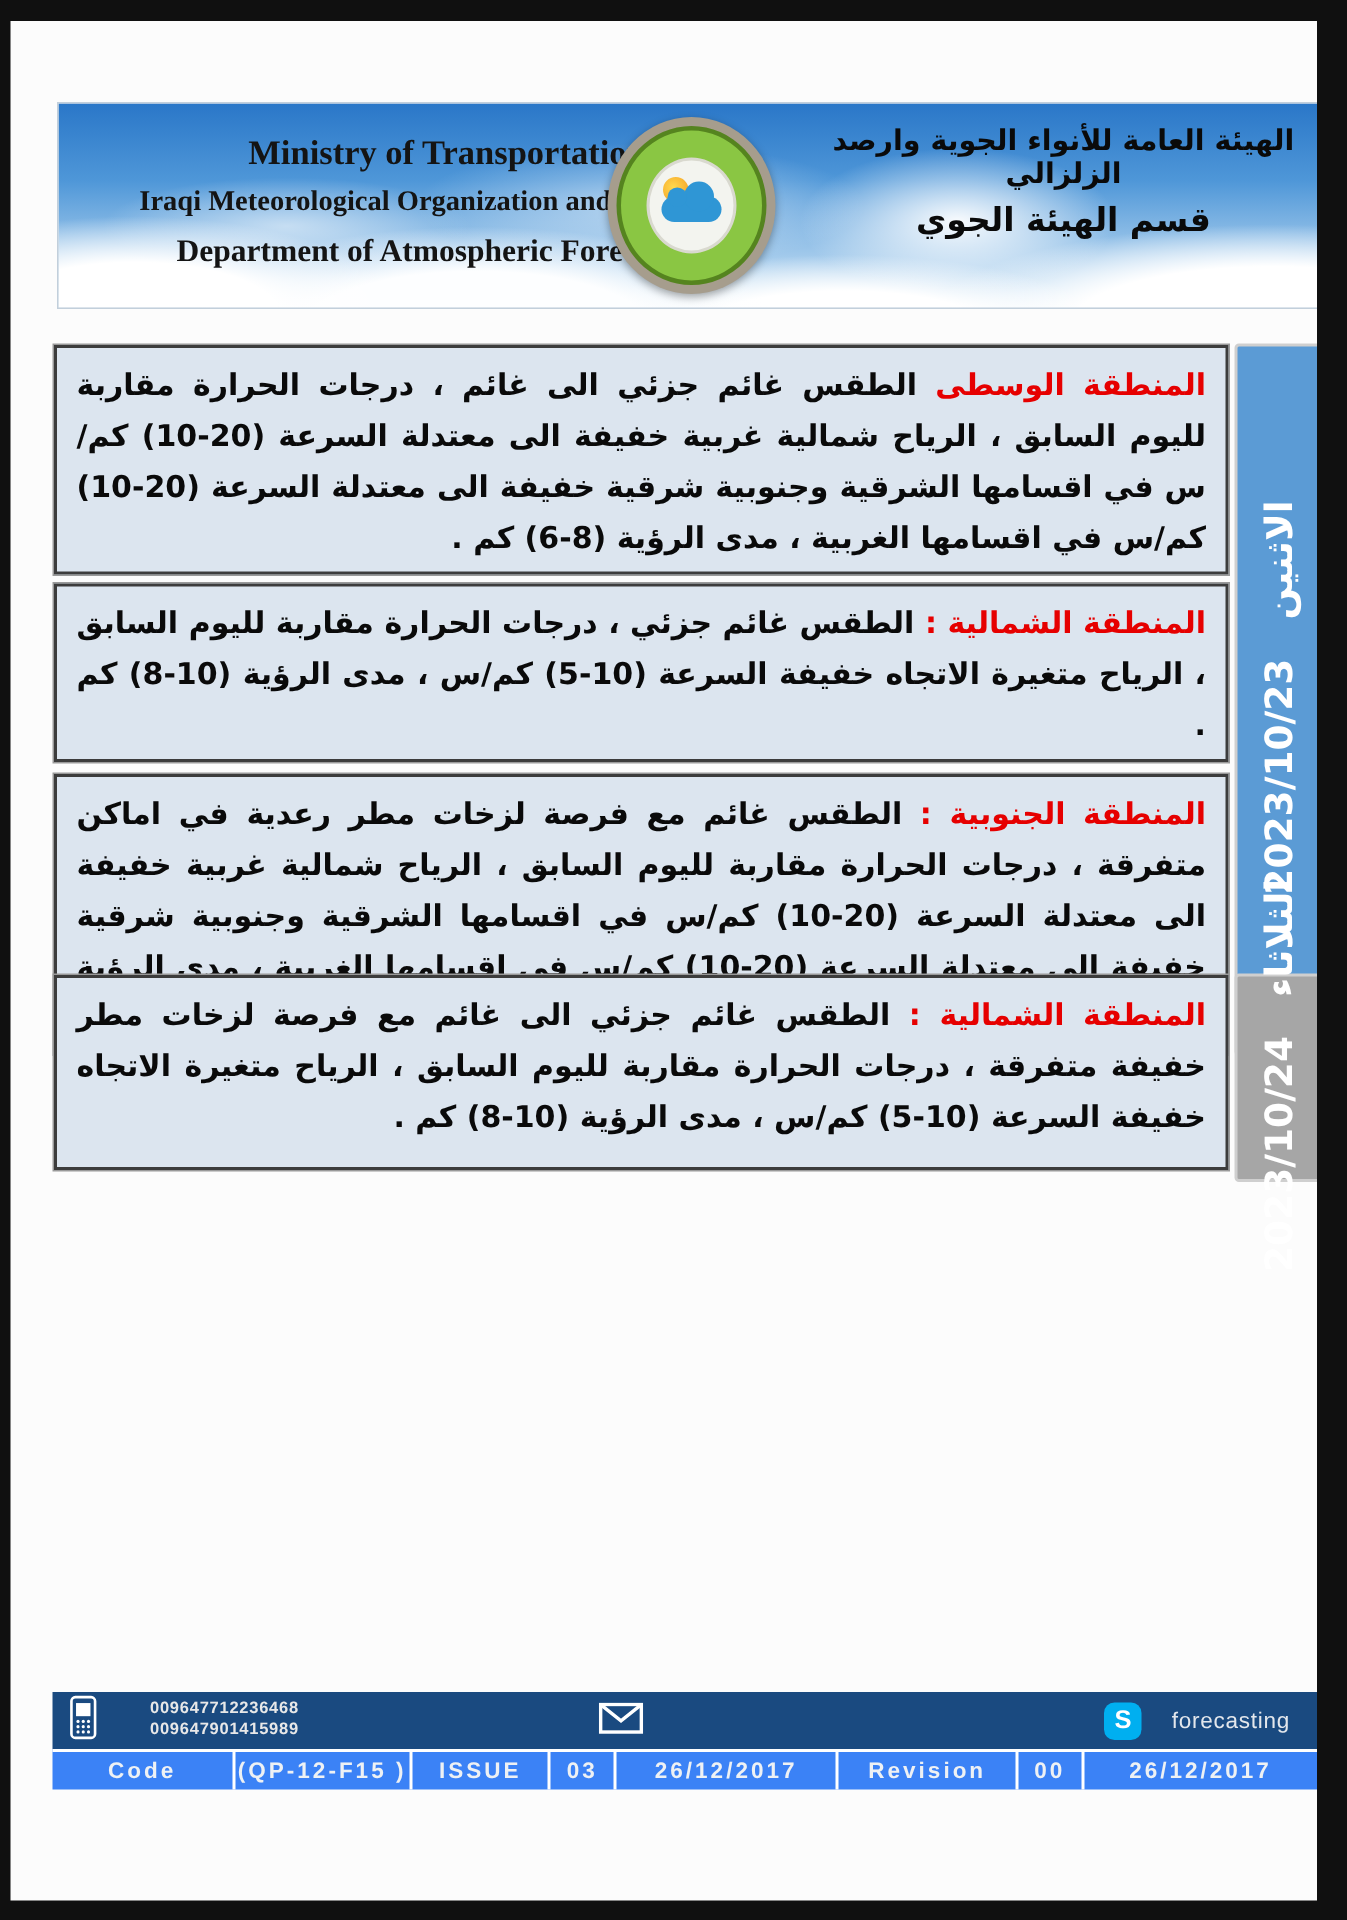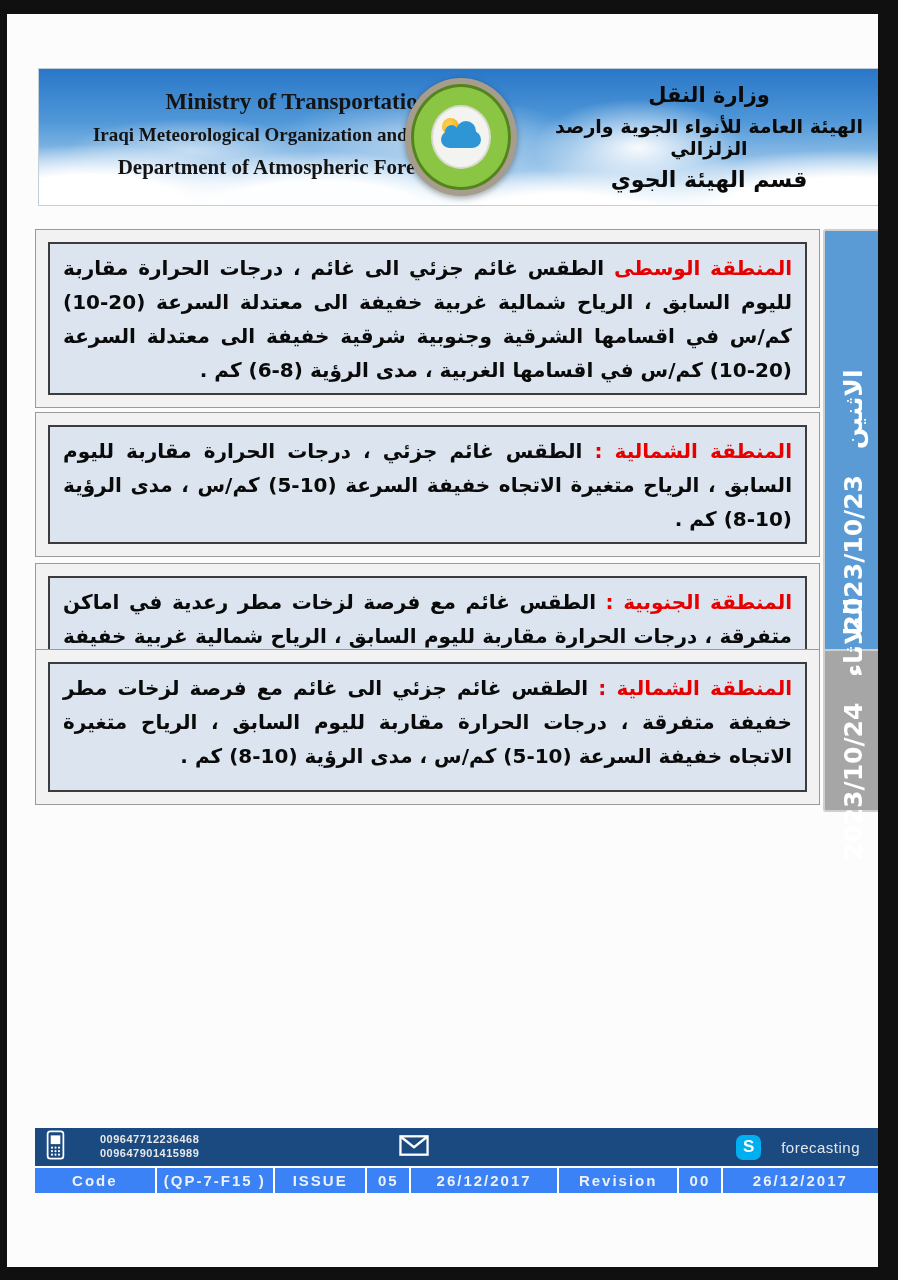--- a/index.html
+++ b/index.html
@@ -46,21 +46,21 @@
   .logo-cloud::after{content:"";position:absolute;left:4px;top:-6px;width:13px;height:13px;border-radius:50%;background:#2f96d5;}
 
   
   .group{position:absolute;left:28px;width:850px;display:flex;align-items:stretch;}
   .group-boxes{width:785px;display:flex;flex-direction:column;}
   .day-bar{width:60px;margin-left:3px;border:2px solid #cfcfcf;border-radius:3px;position:relative;box-sizing:border-box;}
   .day-bar .vtext{position:absolute;left:50%;top:50%;transform:translate(-50%,-50%) rotate(-90deg);
     white-space:nowrap;direction:rtl;color:#fff;font-weight:700;font-size:25px;letter-spacing:.5px;}
   .day-bar .vtext .date{margin-left:4px;margin-right:26px;}
 
-  .box-frame{border:1px solid #9a9a9a;background:#f2f2f2;padding:12px;box-sizing:border-box;}
+  .box-frame{border:1px solid #9a9a9a;background:#f2f2f2;padding:0;box-sizing:border-box;}
   .box-inner{border:2px solid #3c3c3c;background:#dce5ef;box-sizing:border-box;
     padding:7px 13px 6px 13px;direction:rtl;text-align:justify;
     font-weight:700;font-size:20px;line-height:1.7;color:#0a0a0a;}
   .region-title{color:#e60000;font-weight:700;}
   .mb4{margin-bottom:4px;} .mb6{margin-bottom:6px;} .mb5{margin-bottom:5px;} .mb7{margin-bottom:7px;}
 
   
   .footer{position:absolute;left:28px;top:1114px;width:843px;border-radius:32px;}
   .footer-top{background:#1a4a80;height:38px;display:flex;align-items:center;padding:0 10px;box-sizing:border-box;}
   .phone-block{display:flex;align-items:center;margin-left:26px;}
@@ -92,21 +92,20 @@
       </div>
       <div class="logo">
         <div class="logo-green">
           <div class="logo-center">
             <div class="logo-sun"></div>
             <div class="logo-cloud"></div>
           </div>
         </div>
       </div>
       <div class="banner-ar">
-        <div class="l1">وزارة النقل</div>
         <div class="l2">الهيئة العامة للأنواء الجوية وارصد الزلزالي</div>
         <div class="l3">قسم الهيئة الجوي</div>
       </div>
     </div>
 
     <div class="group" style="top:215px;">
       <div class="group-boxes">
         <div class="box-frame mb4">
           <div class="box-inner" style="min-height:124px;"><span class="region-title">المنطقة الوسطى</span><span> الطقس غائم جزئي الى غائم ، درجات الحرارة مقاربة لليوم السابق ، الرياح شمالية غربية خفيفة الى معتدلة السرعة (20-10) كم/س في اقسامها الشرقية وجنوبية شرقية خفيفة الى معتدلة السرعة (20-10) كم/س في اقسامها الغربية ، مدى الرؤية (8-6) كم .</span></div>
         </div>
@@ -166,23 +165,23 @@
             </svg>
           </span>
         </span>
         <span class="skype-block">
           <span class="skype-badge">S</span>
           <span class="skype-text">forecasting</span>
         </span>
       </div>
       <div class="footer-code">
         <div class="code-cell" style="flex:14.4;">Code</div>
-        <div class="code-cell" style="flex:14.0;">(QP-7-F15 )</div>
+        <div class="code-cell" style="flex:14.0;">(QP-12-F15 )</div>
         <div class="code-cell" style="flex:10.9;">ISSUE</div>
-        <div class="code-cell" style="flex:5.0;">05</div>
+        <div class="code-cell" style="flex:5.0;">03</div>
         <div class="code-cell" style="flex:17.6;">26/12/2017</div>
         <div class="code-cell" style="flex:14.2;">Revision</div>
         <div class="code-cell" style="flex:5.0;">00</div>
         <div class="code-cell" style="flex:18.7;">26/12/2017</div>
       </div>
     </div>
 
   </div>
 </div>
 

